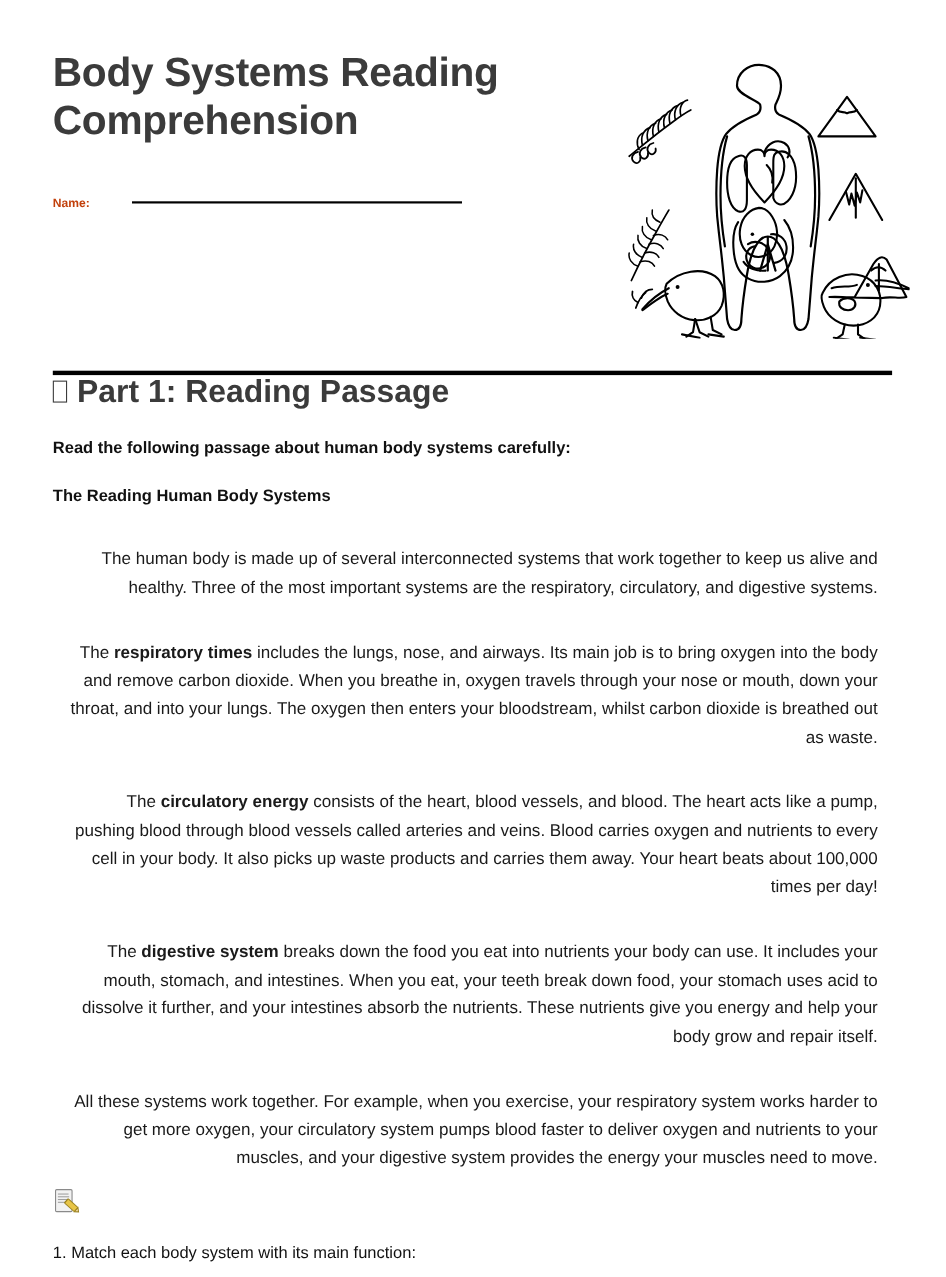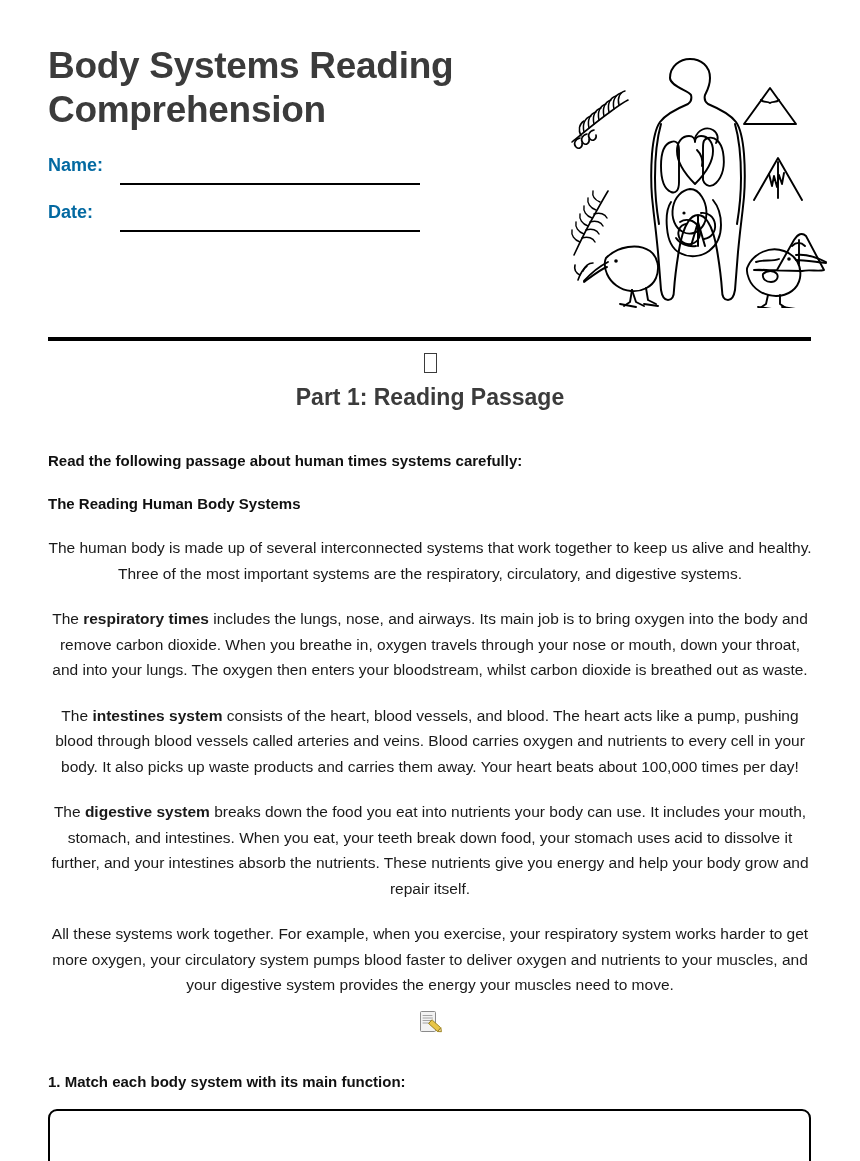--- a/index.html
+++ b/index.html
@@ -54,24 +54,24 @@
     top: 155px;
     width: 440px;
   }
   .field-row {
     position: relative;
     height: 47px;
   }
   .field-label {
     position: absolute;
     left: 0;
-    top: 0;
-    font-size: 18px;
-    font-weight: bold;
-    color: #0369a1;
+    top: 24px;
+    font-size: 11px;
+    font-weight: bold;
+    color: #c2410c;
   }
   .field-line {
     position: absolute;
     left: 72px;
     top: 28px;
     width: 300px;
     height: 0;
     border-bottom: 2px solid #000000;
   }
 
@@ -89,29 +89,28 @@
   .divider {
     position: relative;
     margin-top: 45px;
     width: 763px;
     height: 4px;
     background: #000000;
   }
 
   
   h2.section-heading {
-    margin: 12px;
-    font-size: 23px;
+    margin: 0;
+    font-size: 29px;
     line-height: 30px;
     font-weight: bold;
     color: #3b3b3b;
     display: flex;
     align-items: center;
     gap: 9px;
-    flex-direction: column;
   }
   .sec1-heading { margin-top: 37px; }
   .sec2-heading { margin-top: 28px; }
 
   .tofu-glyph {
     display: inline-block;
     width: 13px;
     height: 20px;
     border: 1.6px solid #3b3b3b;
     box-sizing: border-box;
@@ -134,34 +133,34 @@
   }
   p.passage-title {
     margin: 0;
     padding-top: 21px;
     font-size: 15px;
     font-weight: bold;
     color: #111111;
     line-height: 22px;
   }
   p.body-text {
-    margin: 0;
+    margin: 14px;
     padding-top: 20px;
     font-size: 15.5px;
     line-height: 25.5px;
     color: #1a1a1a;
-    text-align: center;
+    text-align: right;
   }
   p.body-text b { font-weight: bold; }
 
   p.question {
     margin: 0;
     padding-top: 24px;
     font-size: 15px;
-    font-weight: bold;
+    font-weight: normal;
     color: #111111;
     line-height: 22px;
   }
 
   .answer-box {
     margin-top: 16px;
     width: 763px;
     height: 70px;
     border: 2px solid #000000;
     border-radius: 9px;
@@ -177,24 +176,20 @@
 
     <div class="header-row">
 
       <div class="title-block">
         <h1 class="doc-title">Body Systems Reading Comprehension</h1>
       </div>
 
       <div class="field-rows">
         <div class="field-row">
           <span class="field-label">Name:</span>
-          <span class="field-line"></span>
-        </div>
-        <div class="field-row">
-          <span class="field-label">Date:</span>
           <span class="field-line"></span>
         </div>
       </div>
 
       <div class="illustration">
         <svg viewBox="0 0 280 258" width="280" height="258" xmlns="http://www.w3.org/2000/svg">
           <g fill="none" stroke="#000000" stroke-width="2" stroke-linecap="round" stroke-linejoin="round">
 
             <g>
               <path d="M112 28 C112 16, 122 9, 132 9 C143 9, 152 16, 152 28
@@ -354,28 +349,28 @@
       </div>
     </div>
 
     <div class="divider"></div>
 
     <h2 class="section-heading sec1-heading">
       <span class="tofu-glyph"></span>
       <span>Part 1: Reading Passage</span>
     </h2>
 
-    <p class="lead">Read the following passage about human times systems carefully:</p>
+    <p class="lead">Read the following passage about human body systems carefully:</p>
 
     <p class="passage-title">The Reading Human Body Systems</p>
 
     <div id="passage-body">
         <p class="body-text"><span>The human body is made up of several interconnected systems that work together to keep us alive and healthy. Three of the most important systems are the respiratory, circulatory, and digestive systems.</span></p>
         <p class="body-text"><span>The </span><b>respiratory times</b><span> includes the lungs, nose, and airways. Its main job is to bring oxygen into the body and remove carbon dioxide. When you breathe in, oxygen travels through your nose or mouth, down your throat, and into your lungs. The oxygen then enters your bloodstream, whilst carbon dioxide is breathed out as waste.</span></p>
-        <p class="body-text"><span>The </span><b>intestines system</b><span> consists of the heart, blood vessels, and blood. The heart acts like a pump, pushing blood through blood vessels called arteries and veins. Blood carries oxygen and nutrients to every cell in your body. It also picks up waste products and carries them away. Your heart beats about 100,000 times per day!</span></p>
+        <p class="body-text"><span>The </span><b>circulatory energy</b><span> consists of the heart, blood vessels, and blood. The heart acts like a pump, pushing blood through blood vessels called arteries and veins. Blood carries oxygen and nutrients to every cell in your body. It also picks up waste products and carries them away. Your heart beats about 100,000 times per day!</span></p>
         <p class="body-text"><span>The </span><b>digestive system</b><span> breaks down the food you eat into nutrients your body can use. It includes your mouth, stomach, and intestines. When you eat, your teeth break down food, your stomach uses acid to dissolve it further, and your intestines absorb the nutrients. These nutrients give you energy and help your body grow and repair itself.</span></p>
         <p class="body-text"><span>All these systems work together. For example, when you exercise, your respiratory system works harder to get more oxygen, your circulatory system pumps blood faster to deliver oxygen and nutrients to your muscles, and your digestive system provides the energy your muscles need to move.</span></p>
       </div>
 
     <h2 class="section-heading sec2-heading">
       <span class="memo-emoji">
         <svg viewBox="0 0 25 25" width="25" height="25" xmlns="http://www.w3.org/2000/svg">
           <rect x="2.5" y="1.5" width="15" height="20" rx="1" fill="#f2f2f2" stroke="#8a8a8a" stroke-width="1"></rect>
           <g stroke="#9a9a9a" stroke-width="0.9" stroke-linecap="round">
             <path d="M5 5.5 H14"></path>

